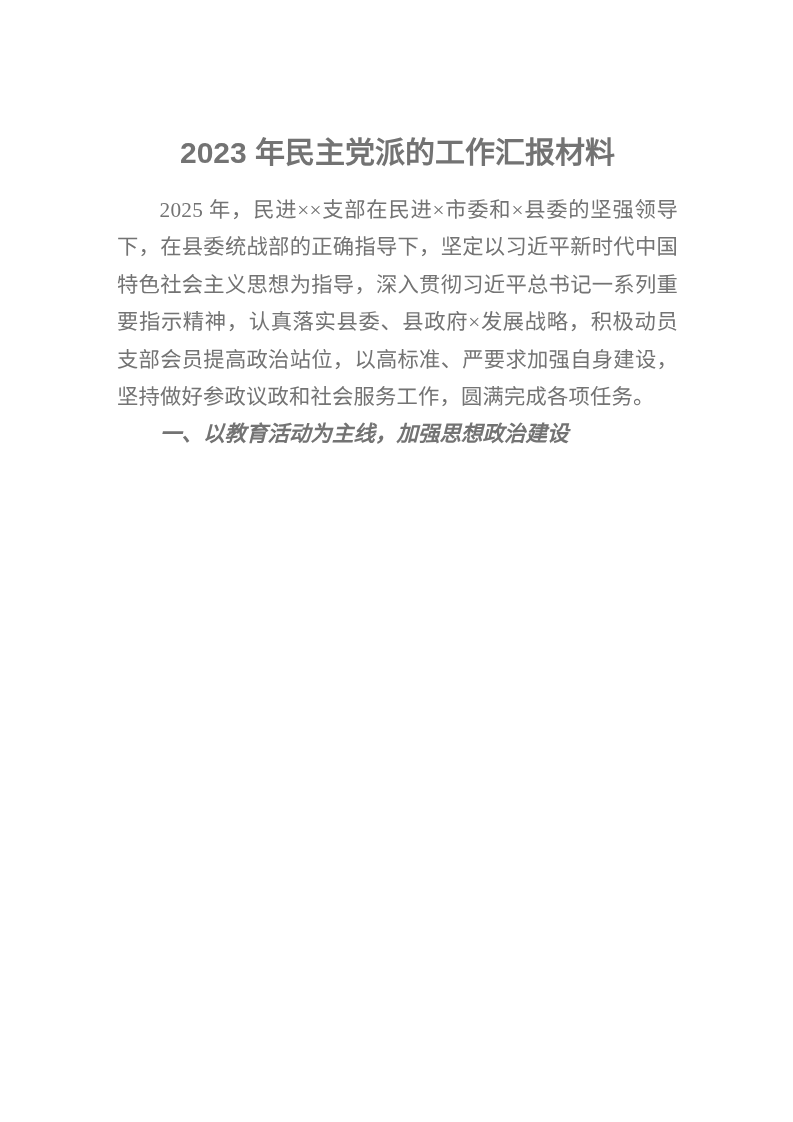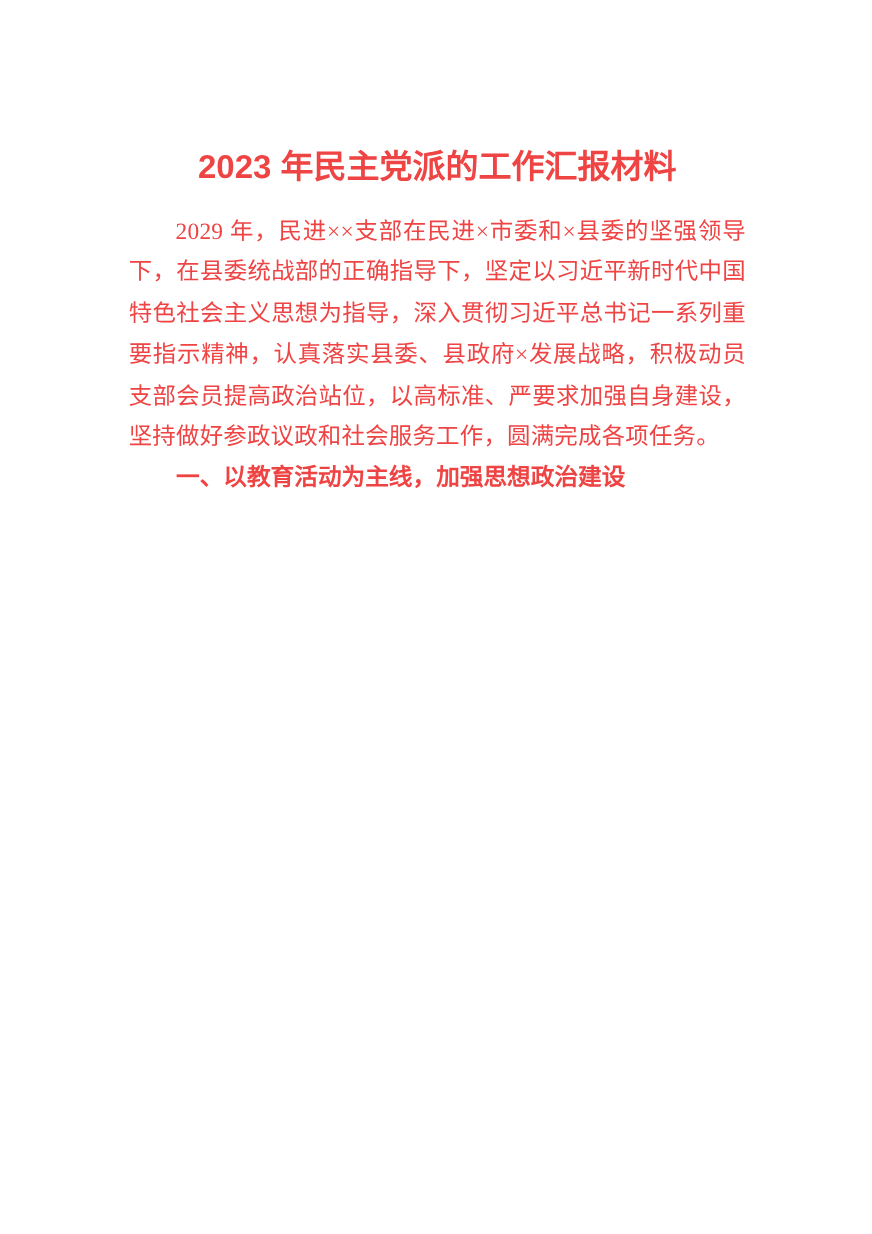--- a/index.html
+++ b/index.html
@@ -7,21 +7,21 @@
     margin: 0;
     padding: 0;
     background: #ffffff;
   }
   .page {
     position: relative;
     width: 793px;
     height: 794px;
     background: #ffffff;
     overflow: hidden;
-    color: #ef4444;
+    color: #737373;
     font-family: "Liberation Serif", "DejaVu Serif", serif;
   }
   .doc {
     position: absolute;
     left: 117px;
     top: 132px;
     width: 561px;
   }
   .doc-title {
     font-family: "Liberation Sans", "DejaVu Sans", sans-serif;
@@ -41,28 +41,29 @@
     margin: 0;
     letter-spacing: 0.2px;
   }
   .section-heading {
     font-family: "Liberation Sans", "DejaVu Sans", sans-serif;
     font-weight: 700;
     font-size: 21.5px;
     line-height: 37.4px;
     text-indent: 2em;
     margin: 0;
+    font-style: italic;
   }
 </style>
 </head>
 <body>
 
 <div class="page">
   <div class="doc">
     <h1 class="doc-title">2023 年民主党派的工作汇报材料</h1>
 
-    <p class="para">2029 年，民进××支部在民进×市委和×县委的坚强领导下，在县委统战部的正确指导下，坚定以习近平新时代中国特色社会主义思想为指导，深入贯彻习近平总书记一系列重要指示精神，认真落实县委、县政府×发展战略，积极动员支部会员提高政治站位，以高标准、严要求加强自身建设，坚持做好参政议政和社会服务工作，圆满完成各项任务。</p>
+    <p class="para">2025 年，民进××支部在民进×市委和×县委的坚强领导下，在县委统战部的正确指导下，坚定以习近平新时代中国特色社会主义思想为指导，深入贯彻习近平总书记一系列重要指示精神，认真落实县委、县政府×发展战略，积极动员支部会员提高政治站位，以高标准、严要求加强自身建设，坚持做好参政议政和社会服务工作，圆满完成各项任务。</p>
 
     <h2 class="section-heading">一、以教育活动为主线，加强思想政治建设</h2>
 
 
   </div>
 </div>
 
 </body></html>

